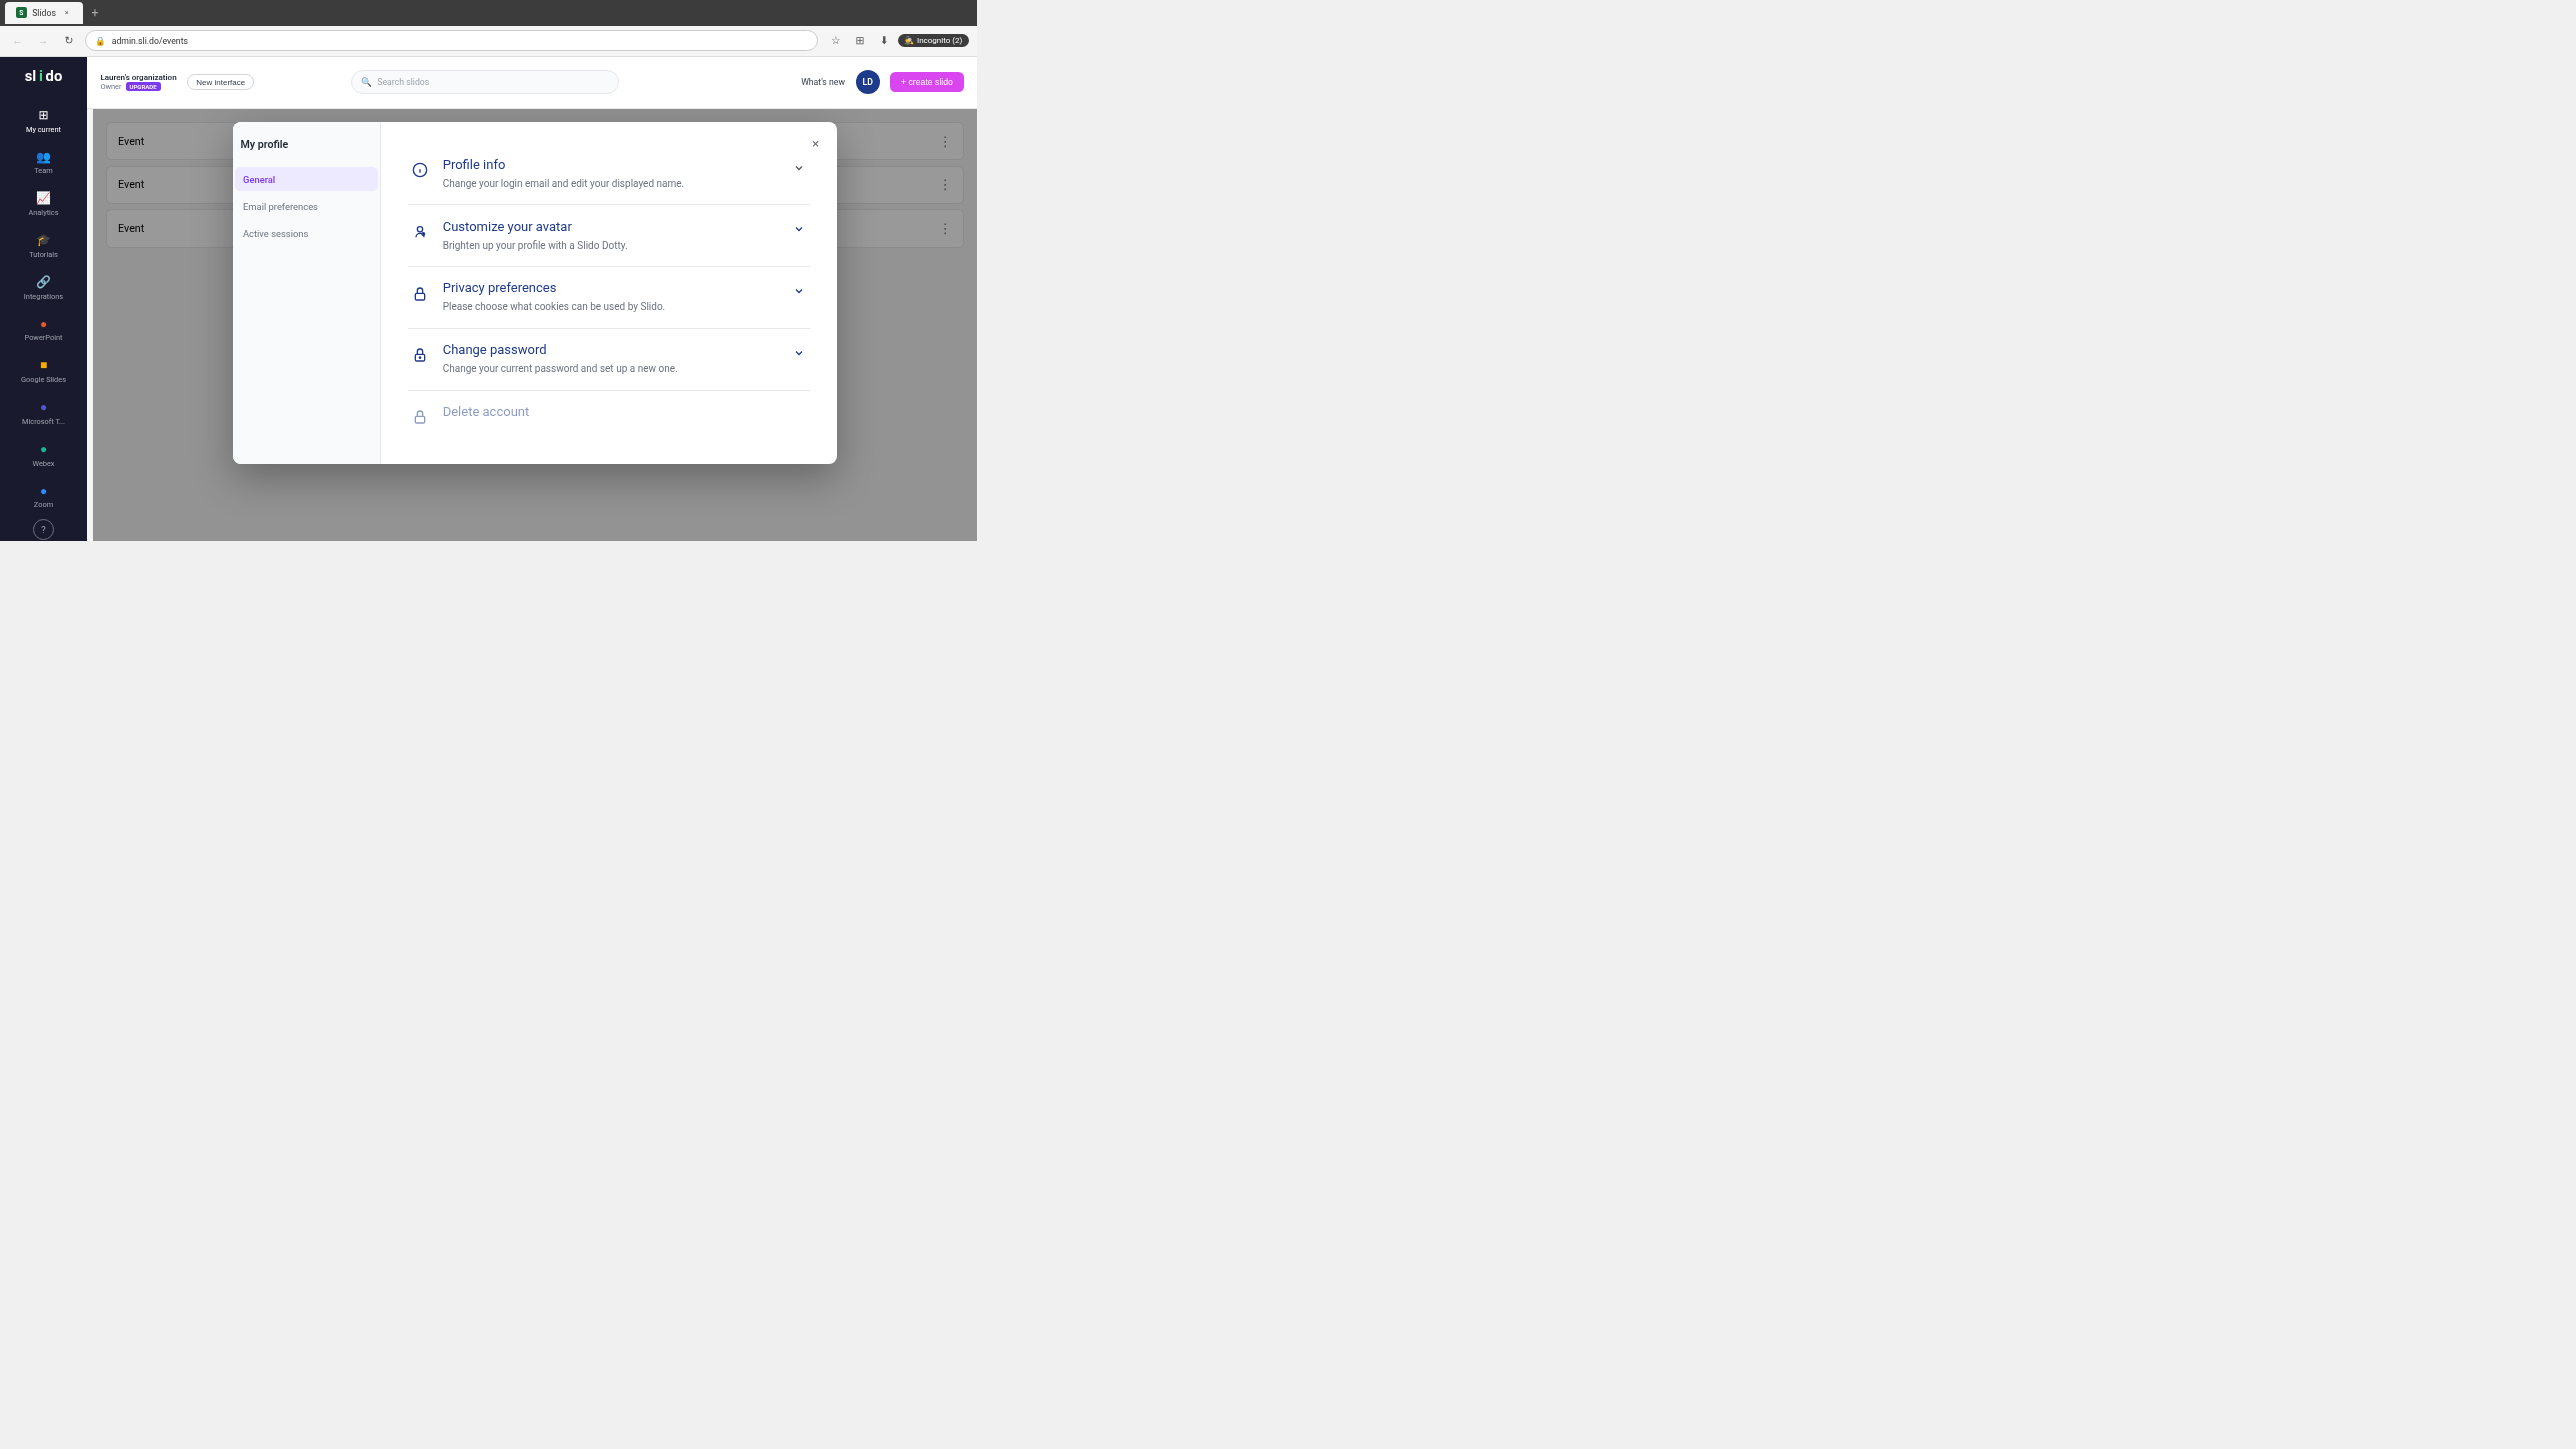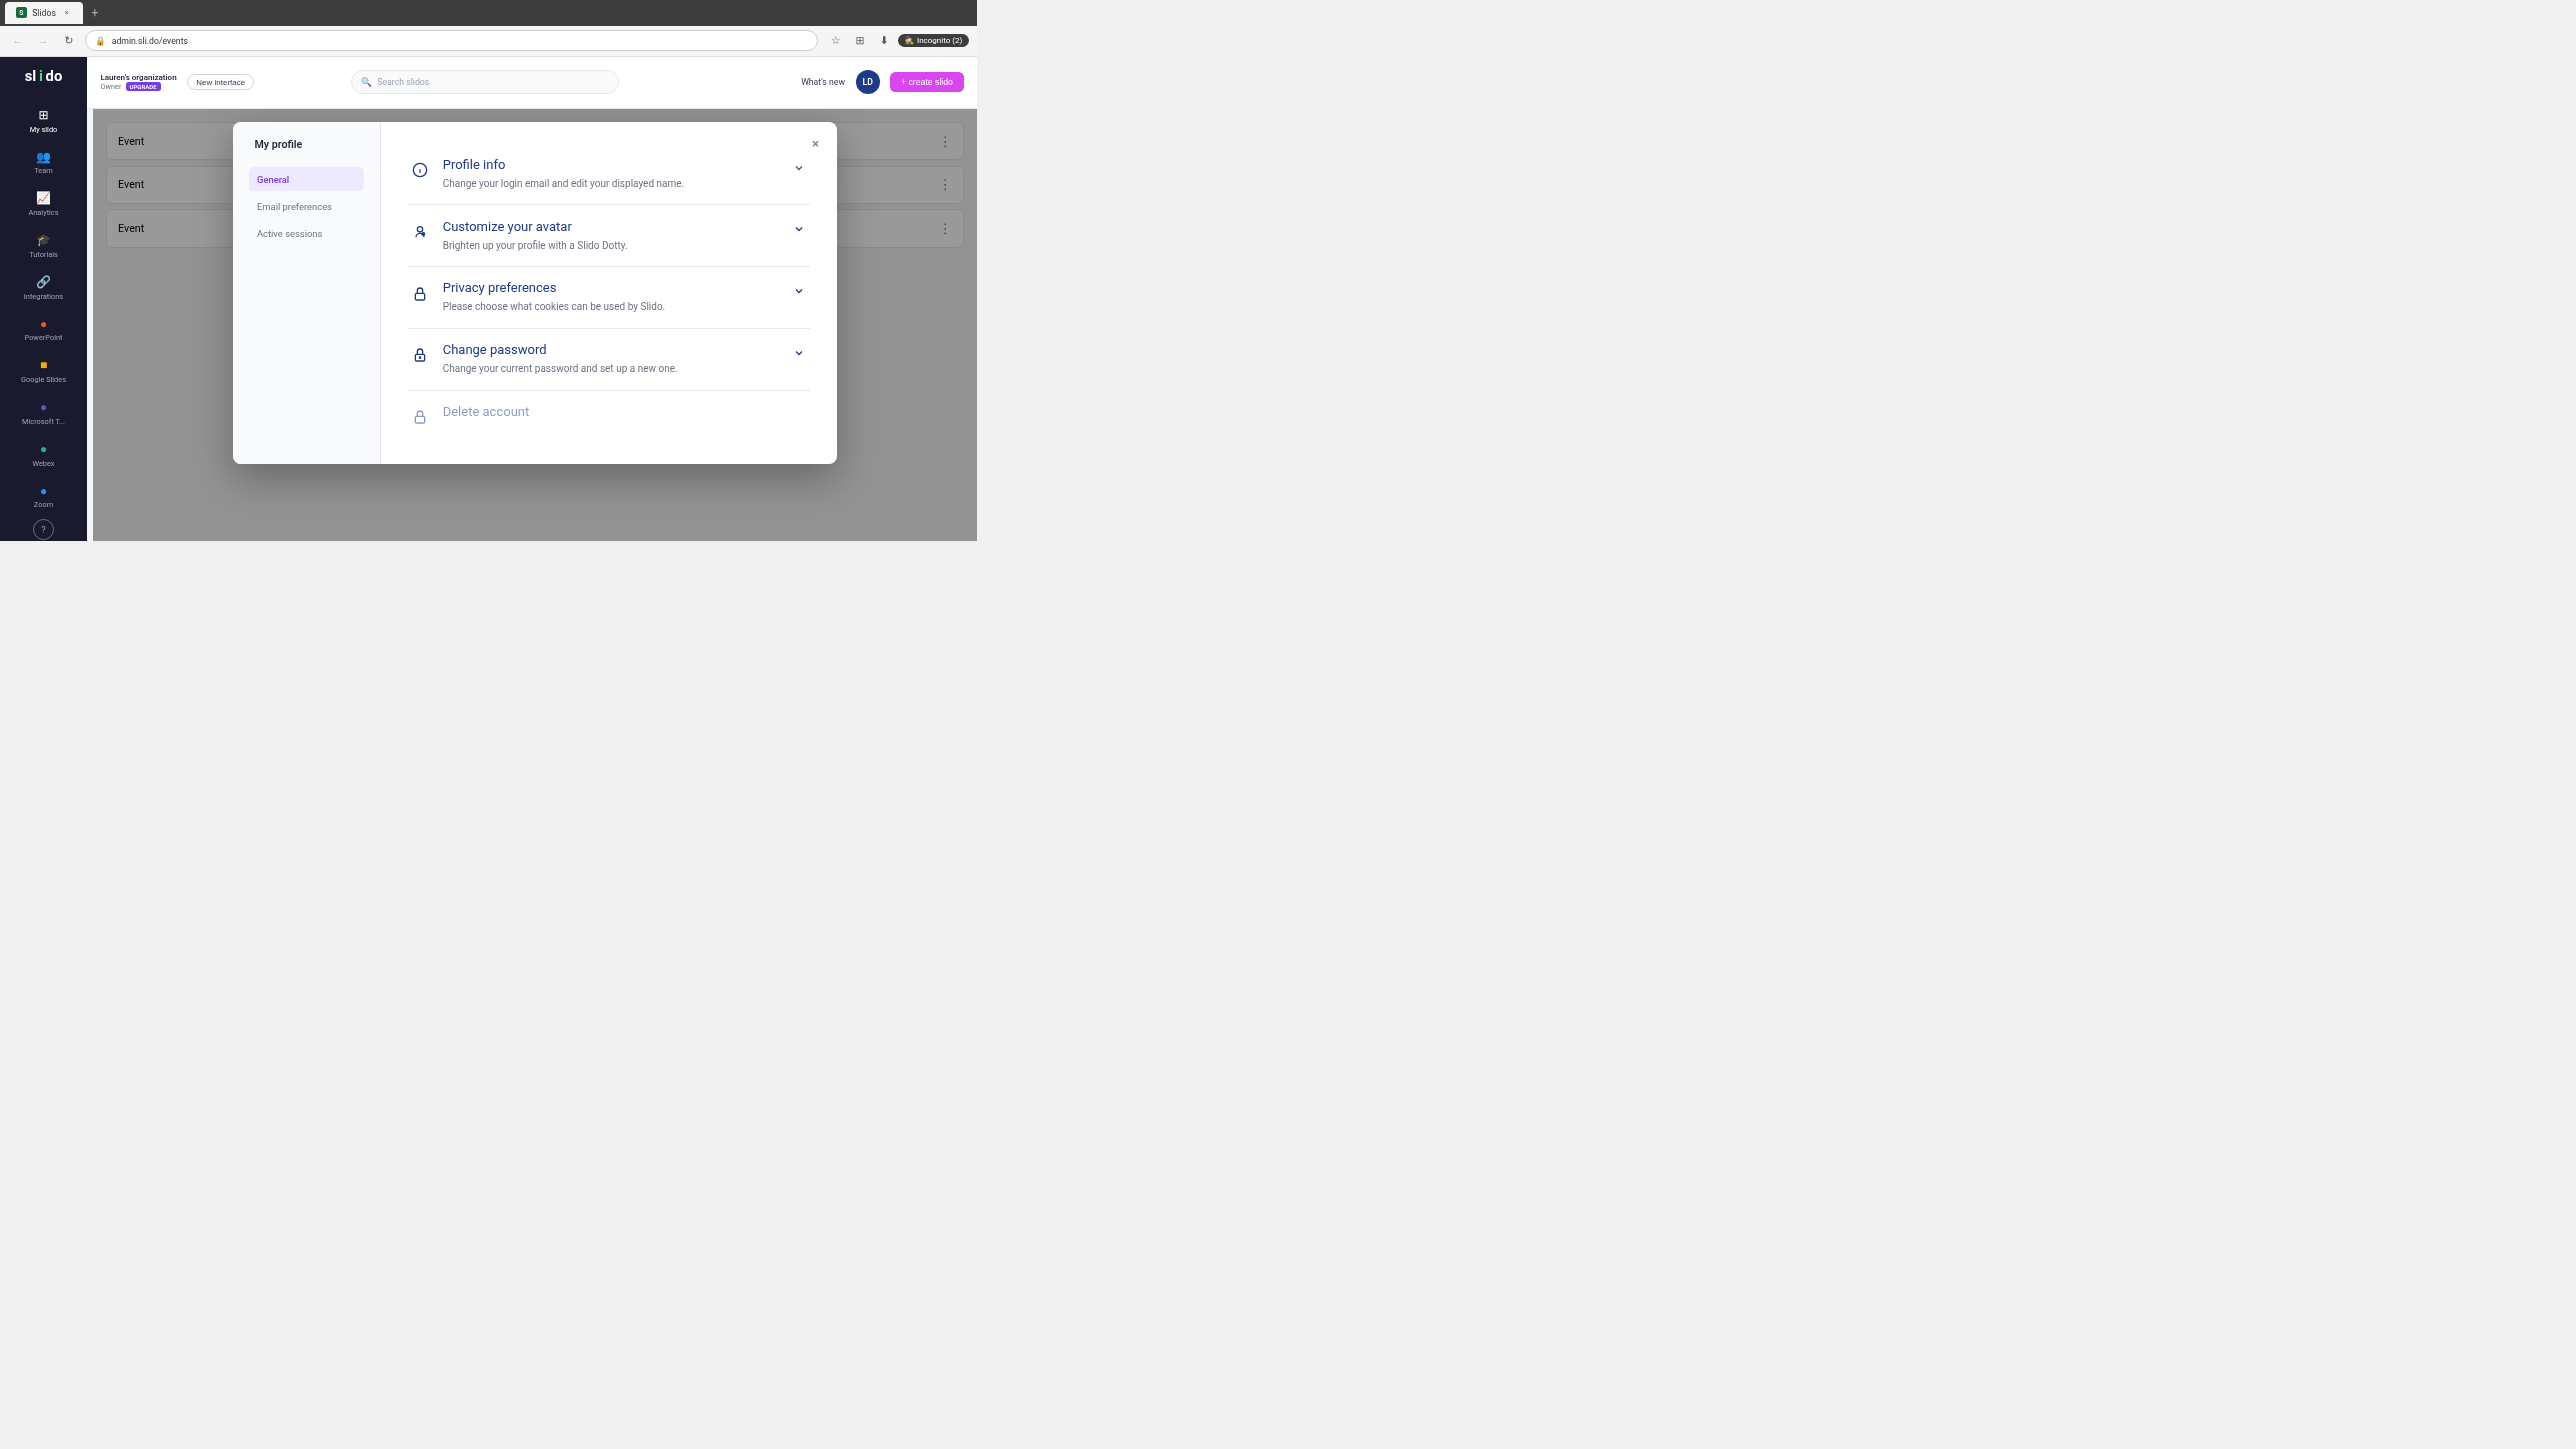--- a/index.html
+++ b/index.html
@@ -340,21 +340,21 @@
       width: 604px;
       max-height: 456px;
       display: flex;
       overflow: hidden;
       position: relative;
       box-shadow: 0 13.4px 40px rgba(0,0,0,0.3);
     }
     .modal-sidebar {
       width: 148px;
       background: #f9fafb;
-      padding: 16px 16px;
+      padding: 16px 2px;
       border-right: 0.7px solid #e5e7eb;
       flex-shrink: 0;
     }
     .modal-title {
       font-size: 10.7px;
       font-weight: 600;
       color: #1f2937;
       margin-bottom: 16px;
       padding: 0 5.4px;
     }
@@ -472,21 +472,21 @@
 <div class="app-layout">
 
   <div class="sidebar">
     <div class="sidebar-logo">
       <span style="color:white">sl</span>
         <span style="color:#4ade80">i</span>
         <span style="color:white">do</span>
     </div>
     <div class="sidebar-item active">
       <span class="sidebar-item-icon">⊞</span>
-      <span>My slido</span>
+      <span>My current</span>
     </div>
     <div class="sidebar-item">
       <span class="sidebar-item-icon">👥</span>
       <span>Team</span>
     </div>
     <div class="sidebar-item">
       <span class="sidebar-item-icon">📈</span>
       <span>Analytics</span>
     </div>
     <div class="sidebar-item">

